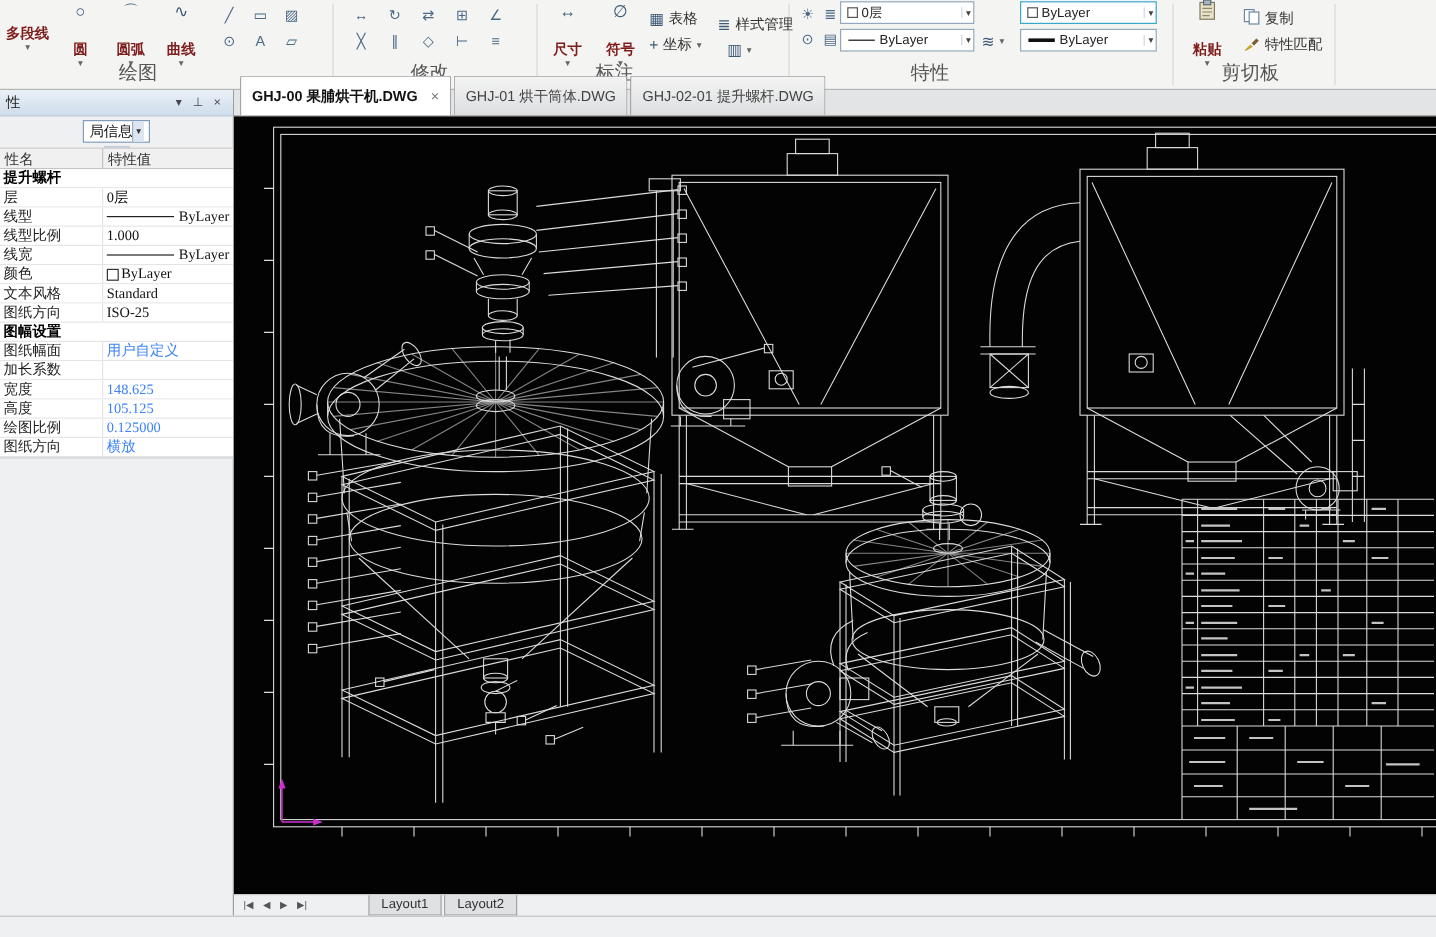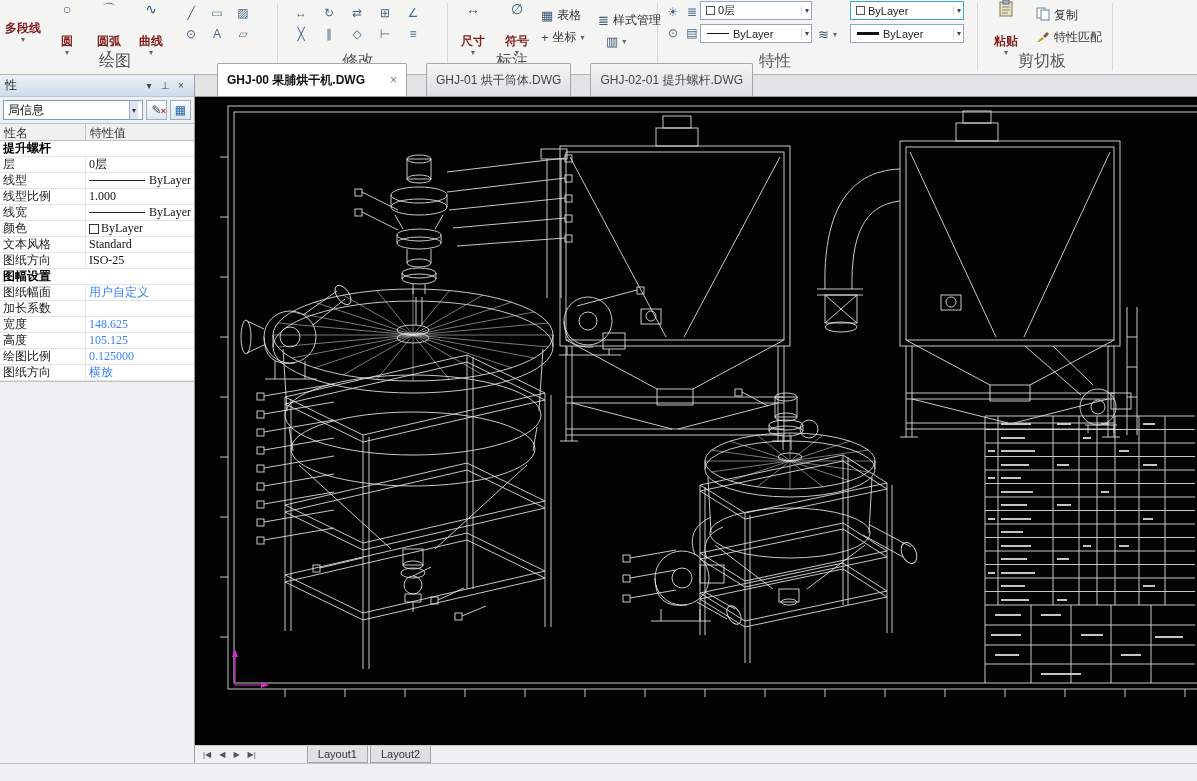--- a/index.html
+++ b/index.html
@@ -26,21 +26,21 @@
   .combo .car{font-size:8px;color:#444;border-left:1px solid #ccd8e2;padding-left:3px;margin-left:2px;}
   .stack2{position:absolute;font-size:12px;color:#333;display:flex;align-items:center;gap:4px;white-space:nowrap;}
   .stack2 .g{color:#3b5a78;font-size:13px;}
   .stack2 .t-caret{font-size:8px;color:#666;}
 
   
   .left-panel{position:absolute;left:0;top:75px;width:195px;bottom:18px;background:#eef0f1;border-right:1px solid #9aa0a6;}
   .pal-header{height:22px;background:linear-gradient(#eaf1f8,#cfdcea);display:flex;align-items:center;padding:0 5px;font-size:12px;color:#222;border-bottom:1px solid #b9c6d3;}
   .pal-header .sp{flex:1;}
   .hbtn{width:16px;height:16px;font-size:10px;color:#445;text-align:center;line-height:15px;}
-  .sel-row{height:26px;display:flex;align-items:center;padding:3px;gap:3px;}
+  .sel-row{height:26px;display:flex;align-items:center;padding:3px;gap:3px;flex-direction:column;}
   .sel{flex:1;height:20px;background:#fff;border:1px solid #7f9db9;font-size:12px;display:flex;align-items:center;padding:0 4px;color:#111;}
   .sel .sp{flex:1;}
   .sel .car{font-size:8px;color:#333;background:#dde6f0;border-left:1px solid #9ab0c6;padding:0 2px;height:100%;display:flex;align-items:center;}
   .sbtn{width:21px;height:20px;border:1px solid #9ab0c6;background:linear-gradient(#fdfefe,#dde7f0);font-size:12px;text-align:center;line-height:18px;position:relative;color:#444;}
   .sbtn .redx{position:absolute;right:0;bottom:-1px;color:#c22;font-size:9px;font-weight:bold;}
   .sbtn.blue{color:#2e63a8;}
   .grid{position:absolute;left:0;top:48px;right:0;background:#fff;border-top:1px solid #c3c3c3;border-bottom:1px solid #c3c3c3;}
   .grid-head{display:flex;height:17px;background:#eff0ef;border-bottom:1px solid #c3c3c3;color:#333;}
   .grid-head div{padding:1px 4px;}
   .gh-name{width:86px;border-right:1px solid #c3c3c3;}
@@ -48,21 +48,21 @@
   .grid-row.section{font-weight:bold;color:#000;align-items:center;padding-left:3px;}
   .cell{overflow:hidden;white-space:nowrap;line-height:15px;}
   .cell.name{width:86px;border-right:1px solid #e4e4e4;padding:0 3px;color:#222;}
   .cell.value{flex:1;padding:0 3px;display:flex;align-items:center;font-family:"Liberation Serif",serif;color:#101010;}
   .cell.value.muted .vtext{color:#3b82f6;}
   .line-sample{flex:1;max-width:62px;height:1px;background:#222;margin-right:4px;}
   .color-swatch{width:10px;height:10px;border:1px solid #333;background:#fff;margin-right:2px;flex:0 0 auto;}
 
   
   .doc-tabs{position:absolute;left:195px;top:75px;right:0;height:22px;background:#e2e4e6;border-bottom:1px solid #9a9a9a;display:flex;align-items:flex-end;padding-left:5px;}
-  .doc-tab{height:21px;line-height:20px;padding:16px 9px;font-size:12px;color:#444;border:1px solid #a5a5a5;border-bottom:none;background:linear-gradient(#f4f4f4,#dcdee0);margin-right:2px;border-radius:2px 2px 0 0;display:flex;gap:25px;align-items:center;white-space:nowrap;margin-left:17px;}
+  .doc-tab{height:21px;line-height:20px;padding:16px 9px;font-size:12px;color:#444;border:1px solid #a5a5a5;border-bottom:none;background:linear-gradient(#f4f4f4,#dcdee0);margin-right:2px;border-radius:2px 2px 0 0;display:flex;gap:11px;align-items:center;white-space:nowrap;}
   .doc-tab.active{background:#fff;color:#111;font-weight:bold;}
   .tab-close{font-size:12px;color:#777;font-weight:normal;}
 
   
   .canvas{position:absolute;left:195px;top:97px;width:1002px;height:648px;background:#030303;}
   #dwg{display:block;}
   #dwg *{stroke:#dcdcdc;fill:none;stroke-width:.9;}
   #dwg .spk{stroke-opacity:.6;}
   #dwg .tmark{stroke:#c4c4c4;stroke-width:1.8;}
   #dwg .mg{stroke:#d02fd0;stroke-width:1.2;}

